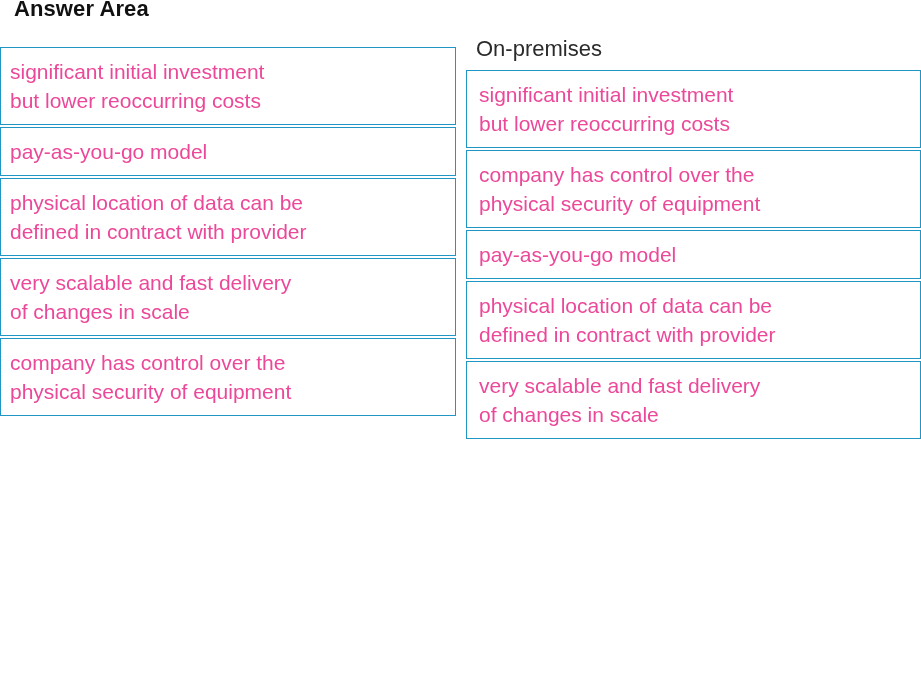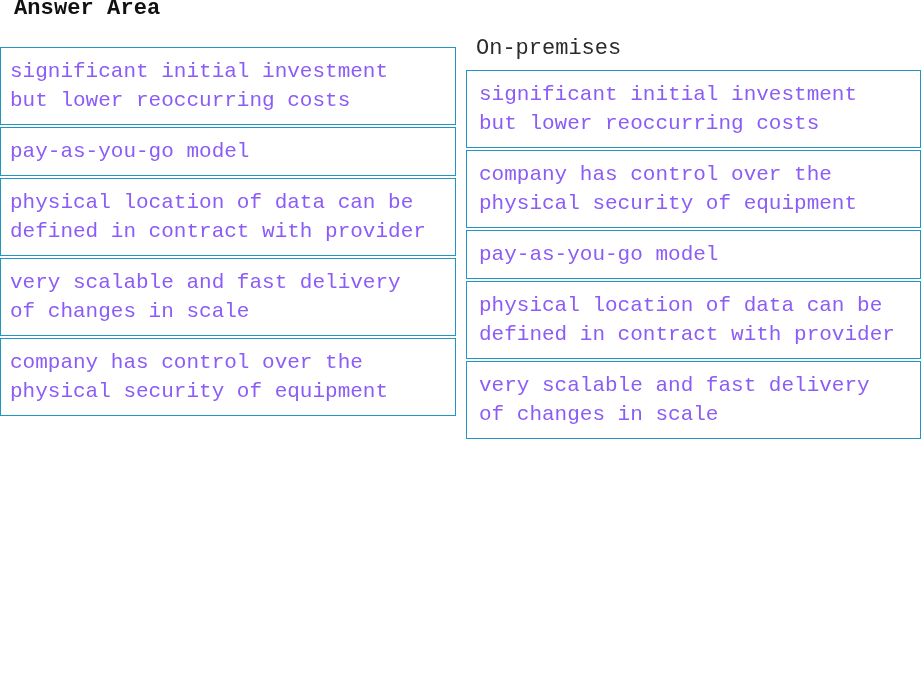--- a/index.html
+++ b/index.html
@@ -12,21 +12,20 @@
     height: 686px;
     font-family: "Liberation Sans", sans-serif;
     color: #1a1a1a;
     position: relative;
     overflow: hidden;
   }
   .page {
     position: relative;
     width: 921px;
     height: 686px;
-    font-family: Liberation Mono, monospace;
   }
   .answer-area-title {
     position: absolute;
     left: 14px;
     top: -4px;
     font-size: 22px;
     font-weight: bold;
     color: #111111;
     letter-spacing: 0.1px;
   }
@@ -41,21 +40,21 @@
     left: 466px;
     top: 34px;
     width: 455px;
   }
   .tile {
     box-sizing: border-box;
     border: 1px solid #2196c4;
     background: #ffffff;
     font-size: 21px;
     line-height: 29px;
-    color: #8b5cf6;
+    color: #ec4899;
     padding: 9px 8px 9px 9px;
     margin-bottom: 2px;
     white-space: pre-line;
   }
   .left-column .tile {
     width: 456px;
   }
   .right-column .tile {
     width: 455px;
     padding-left: 12px;

